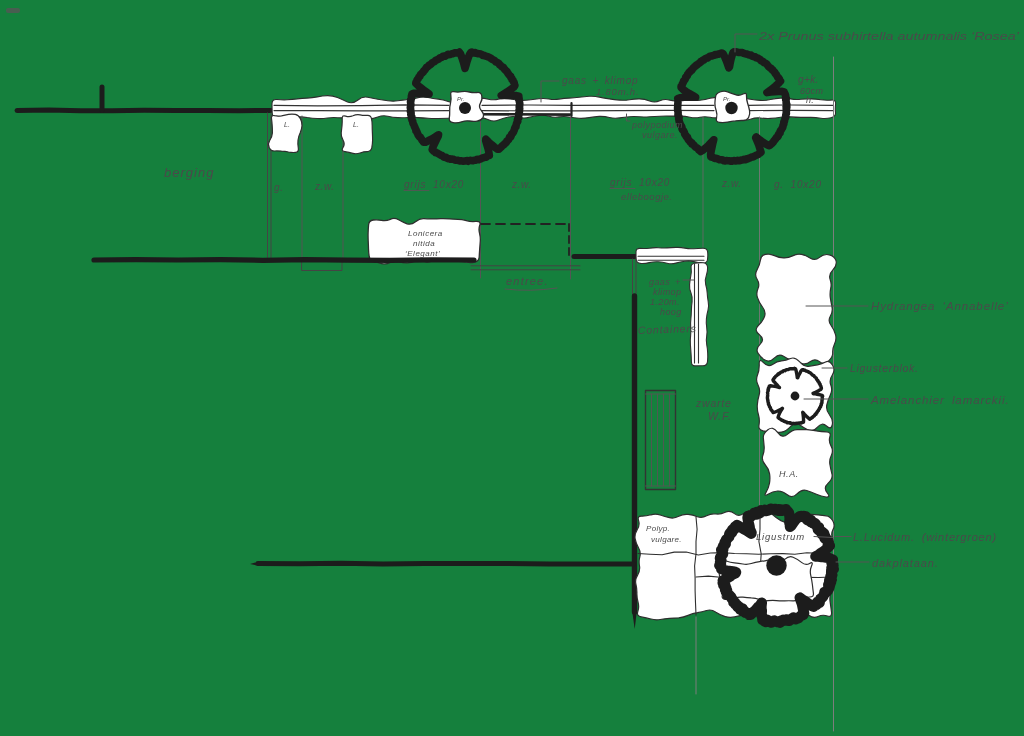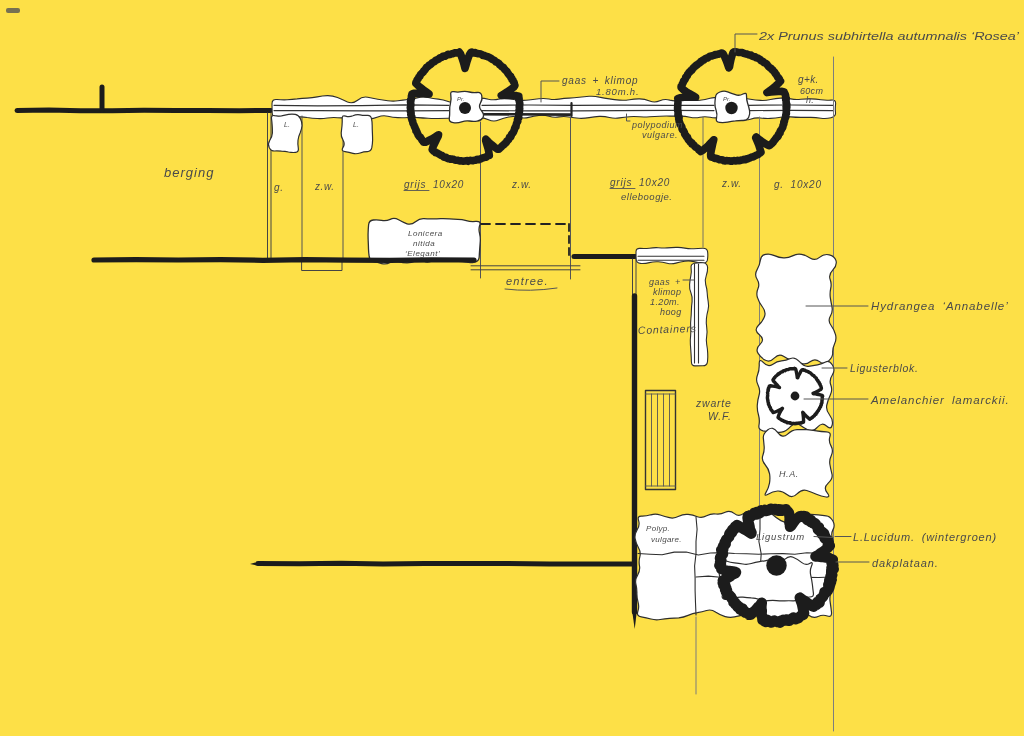--- a/index.html
+++ b/index.html
@@ -1,16 +1,16 @@
 <!DOCTYPE html>
 <html><head>
 <meta charset="utf-8">
 <style>
 html,body{margin:0;padding:0;background:#ffffff;}
-#page{width:1024px;height:736px;background:#fde047;position:relative;overflow:hidden;font-family:"Liberation Sans",sans-serif;}
+#page{width:1024px;height:736px;background:#15803d;position:relative;overflow:hidden;font-family:"Liberation Sans",sans-serif;}
 svg{display:block;}
 text{font-family:"Liberation Sans",sans-serif;}
 </style>
 </head>
 <body>
 
 <div id="page">
 <svg width="1024" height="736" viewBox="0 0 1024 736">
 
 <rect x="6" y="8" width="14" height="5" rx="2" fill="#555" opacity="0.8"></rect>

